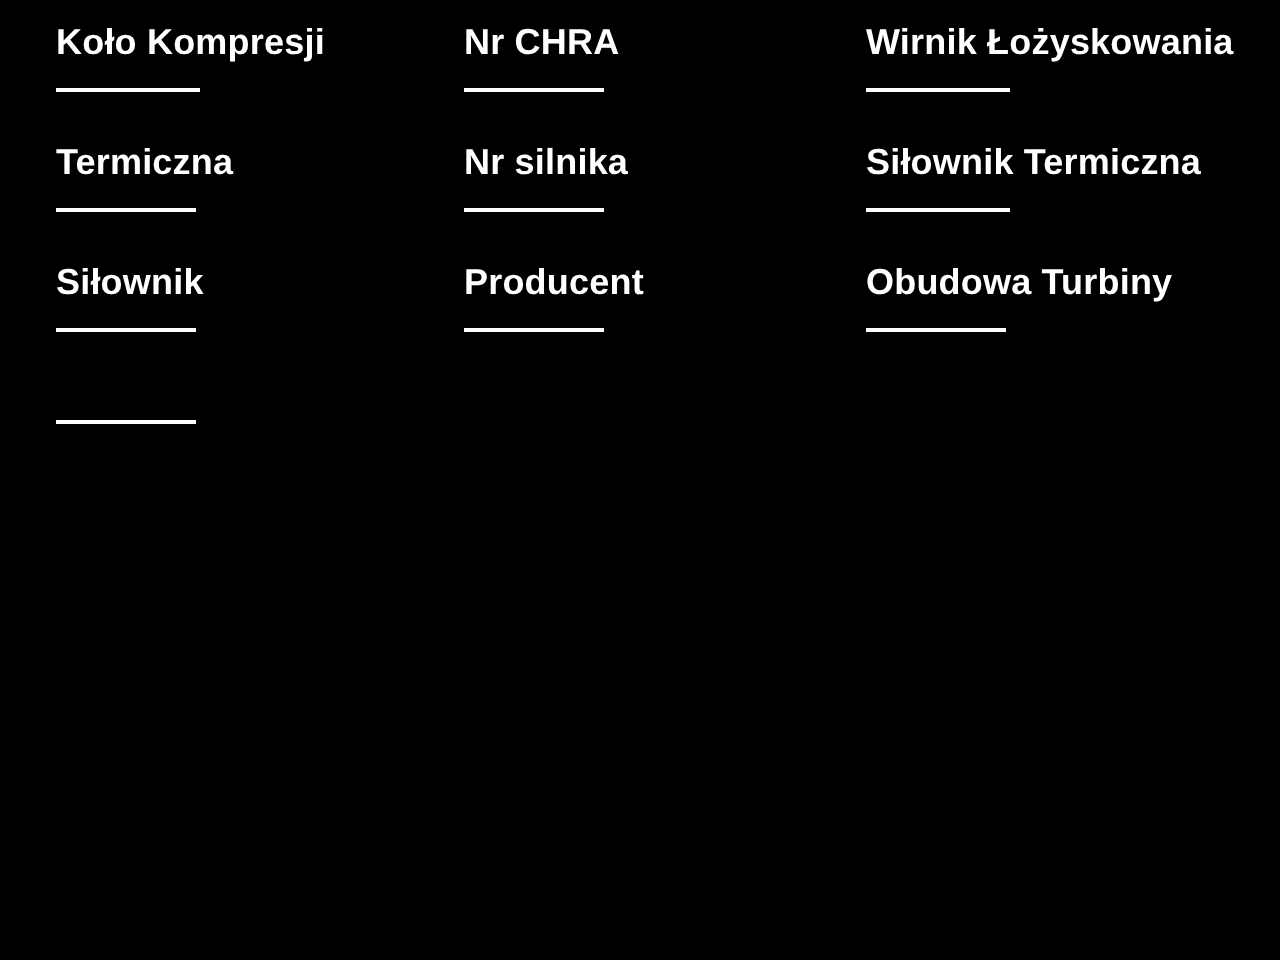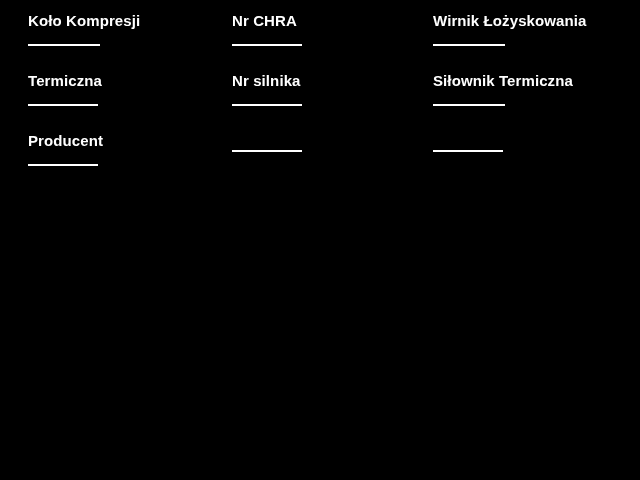--- a/index.html
+++ b/index.html
@@ -36,21 +36,21 @@
     box-sizing: border-box;
   }
   .grid > .field:nth-child(3n+2) {
     padding-left: 30px;
   }
   .grid > .field:nth-child(3n+3) {
     padding-left: 31px;
   }
   .field-label {
     display: block;
-    font-size: 15px;
+    font-size: 18px;
     font-weight: bold;
     letter-spacing: 0.1px;
     line-height: 14px;
     color: #ffffff;
     white-space: nowrap;
   }
   .field-rule {
     display: block;
     margin-top: 16px;
     height: 0;
@@ -90,28 +90,33 @@
     <div class="field">
       <span class="field-label">Nr silnika</span>
       <span class="field-rule rule-long"></span>
     </div>
 
     <div class="field">
       <span class="field-label">Siłownik Termiczna</span>
       <span class="field-rule rule-short"></span>
     </div>
 
+    <div class="field">
+      <span class="field-label">Siłownik</span>
+      <span class="field-rule rule-mid"></span>
+    </div>
 
     <div class="field">
       <span class="field-label">Producent</span>
       <span class="field-rule rule-long"></span>
     </div>
 
 
     <div class="field">
+      <span class="field-label">Obudowa Turbiny</span>
       <span class="field-rule rule-mid"></span>
     </div>
 
     <div class="field">
       <span class="field-rule rule-long"></span>
     </div>
 
   </div>
 </div>
 

